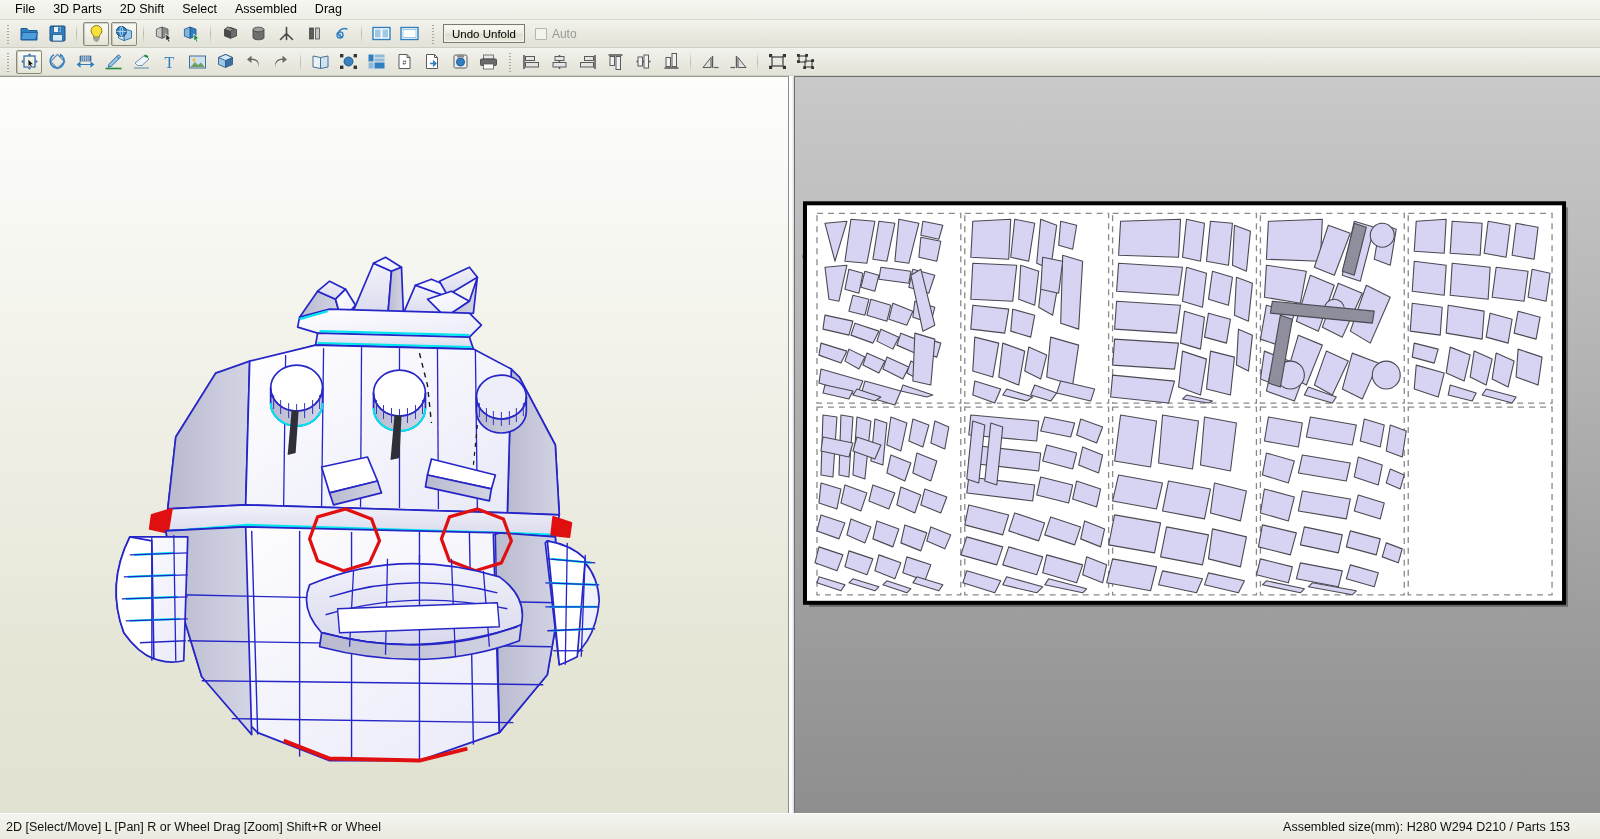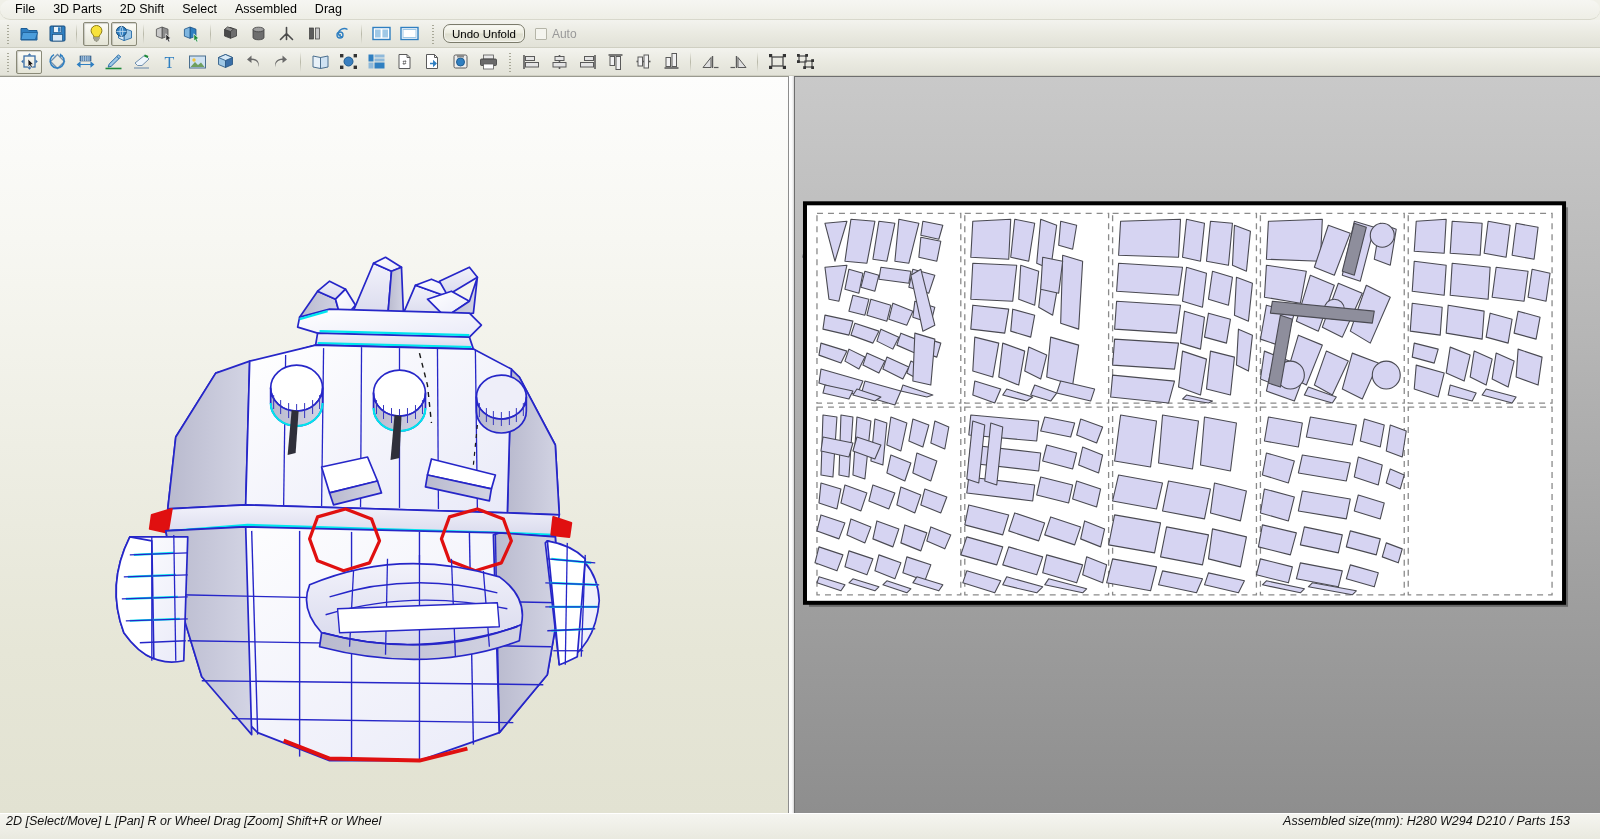--- a/index.html
+++ b/index.html
@@ -9,21 +9,21 @@
     background: #f0f0e8;
   }
   #app { width: 1600px; height: 839px; display: flex; flex-direction: column; position: relative; }
 
   
   .menubar {
     height: 20px; flex: 0 0 20px;
     background: linear-gradient(to bottom, #f6f6f2 0%, #eeeee6 100%);
     display: flex; padding-left: 6px;
     border-bottom: 1px solid #d8d8cc;
-    font-size: 12.5px; color: #000; border-radius: 10px;
+    font-size: 12.5px; color: #000;
   }
   .menu-item { padding: 2px 9px 3px 9px; cursor: default; white-space: nowrap; line-height: 14px; }
 
   
   .toolbar {
     flex: 0 0 28px; height: 28px;
     background: linear-gradient(to bottom, #f3f3ee 0%, #e9e9e0 55%, #e2e2d8 100%);
     display: flex; align-items: center; padding-left: 4px;
     border-bottom: 1px solid #cfcfc2;
     position: relative;
@@ -42,21 +42,21 @@
   .tb-sep { width: 1px; height: 20px; margin: 0 5px;
     background: linear-gradient(to bottom, rgba(0,0,0,0), #b8b8a8, rgba(0,0,0,0)); }
   .tb-grip { width: 5px; height: 22px; margin: 0 4px 0 2px;
     background-image: repeating-linear-gradient(to bottom, #a8a898 0 1px, transparent 1px 3px);
     background-size: 2px 3px; background-repeat: repeat-y; background-position: 1px 2px; }
 
   .undo-btn {
     height: 19px; padding: 0 8px; margin-left: 3px;
     display: flex; align-items: center; justify-content: center;
     font-size: 11.5px; color: #000; white-space: nowrap;
-    border: 1px solid #7b7b6b; border-radius: 7px;
+    border: 1px solid #7b7b6b; border-radius: 0;
     background: linear-gradient(to bottom, #fbfbf6 0%, #ececdf 48%, #dedecf 52%, #eaeade 100%);
     box-shadow: 0 0 0 1px #f4f4ee inset; cursor: default;
   }
   .auto-wrap { display: flex; align-items: center; margin-left: 10px; font-size: 12px; color: #999; }
   .auto-box {
     width: 12px; height: 12px; border: 1px solid #b5b5a8; background: #f4f4ee;
     margin-right: 5px; border-radius: 1px;
   }
 
   
@@ -74,24 +74,24 @@
   .pane-2d {
     flex: 1 1 auto; position: relative; overflow: hidden;
     background: linear-gradient(to bottom, #c9c9c9 0%, #b6b6b6 35%, #9e9e9e 72%, #8e8e8e 100%);
     border-top: 1px solid #6e6e6e;
     border-left: 1px solid #6e6e6e;
   }
   .pane-svg { position: absolute; inset: 0; width: 100%; height: 100%; display: block; }
 
   
   .statusbar {
-    flex: 0 0 26px; height: 26px; display: flex; align-items: flex-start;
+    flex: 0 0 26px; height: 26px; display: flex; align-items: center;
     background: linear-gradient(to bottom, #f5f5f0, #e9e9df);
     border-top: 1px solid #ffffff;
-    font-size: 12.5px; color: #111; font-style: italic;
+    font-size: 12.5px; color: #111;
   }
   .status-left { padding-left: 6px; flex: 1 1 auto; white-space: nowrap; }
   .status-right { padding-right: 30px; white-space: nowrap; }
 </style>
 </head>
 <body>
 
 <div id="app">
 
   <div class="menubar">

